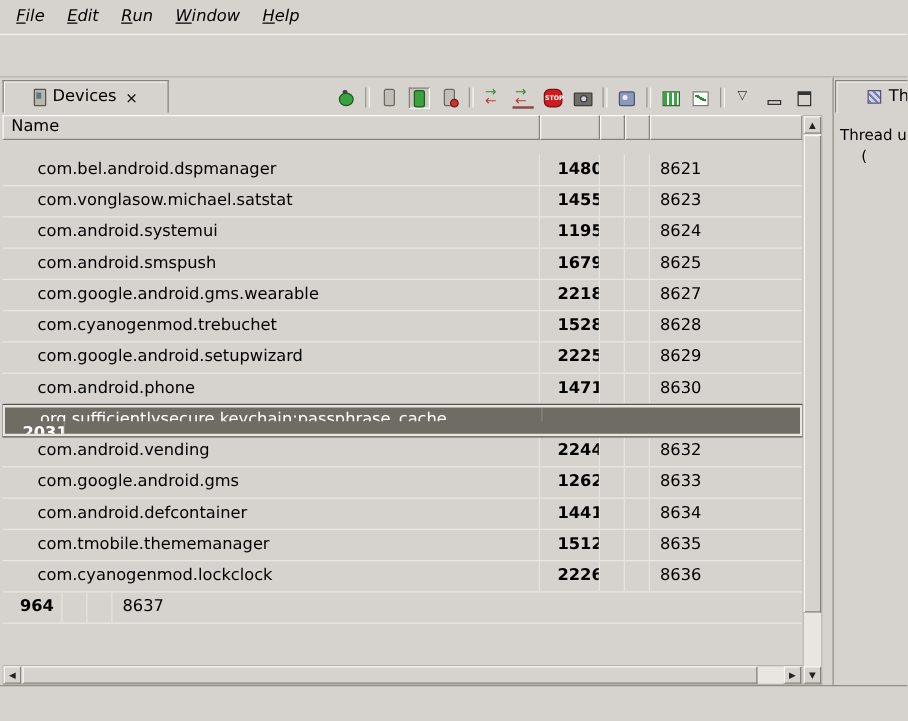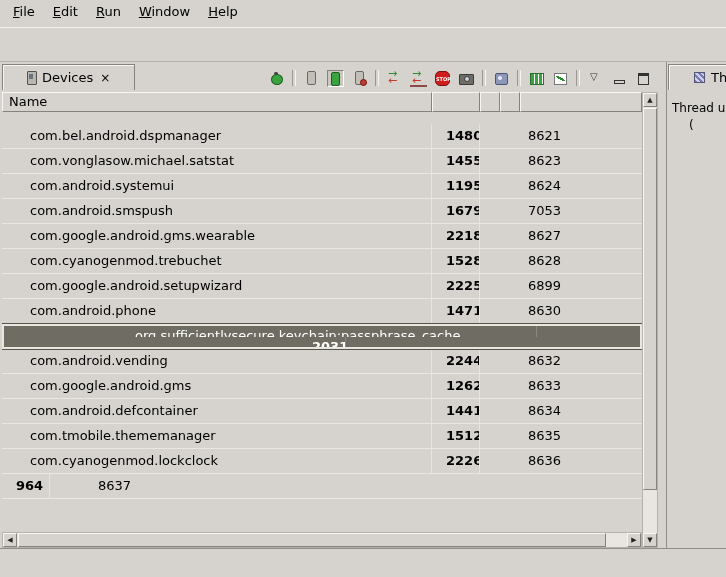--- a/index.html
+++ b/index.html
@@ -3,21 +3,21 @@
 <meta charset="utf-8">
 <style>
   html,body { margin:0; padding:0; }
   body {
     width:726px; height:577px; position:relative; overflow:hidden;
     background:#d6d3ce; color:#000;
     font-family:"DejaVu Sans","Liberation Sans",sans-serif; font-size:13px;
   }
   
   .menubar { position:absolute; top:0; left:0; right:0; height:27px;
-    display:flex; align-items:flex-start; padding-left:4px; }
+    display:flex; align-items:center; padding-left:4px;font-style:italic; }
   .menu-item { display:inline-block; padding:4px 9px; cursor:default; }
   .menu-item::first-letter { text-decoration:underline; }
   
   .toolbar-strip { position:absolute; top:27px; left:0; right:0; height:35px;
     border-top:1px solid #f2f1ee; border-bottom:1px solid #b4b1aa; box-sizing:border-box; }
   
   .main { position:absolute; top:62px; left:0; right:0; bottom:29px; }
   .devices-panel { position:absolute; left:0; top:0; width:664px; bottom:0; }
   .sash-v { position:absolute; left:664px; top:0; width:3px; bottom:0; background:#d6d3ce;
     border-right:1px solid #918e86; box-sizing:border-box; }
@@ -75,21 +75,21 @@
     border:1px solid #333; border-top-width:3px; background:#d6d3ce; }
   
   .table-header { position:absolute; left:2px; top:30px; width:640px; height:20px; display:flex; }
   .hcell { box-sizing:border-box; height:20px; background:#d6d3ce; padding:1px 6px;
     border-top:1px solid #f7f6f4; border-left:1px solid #f7f6f4;
     border-right:1px solid #84827c; border-bottom:1px solid #84827c;
     font-size:13px; line-height:16px; overflow:hidden; white-space:nowrap; }
   .h-name{ width:430px; } .h-pid{ width:48px; } .h-a{ width:20px; } .h-b{ width:20px; } .h-port{ flex:1; }
   .table-body { position:absolute; left:2px; top:50px; width:640px; bottom:18px;
     background:#d6d3ce; overflow:hidden; padding-top:12px; box-sizing:border-box; }
-  .trow { display:flex; height:25px; line-height:24px; border-bottom:1px solid #e9e7e3; box-sizing:border-box;align-items:center; }
+  .trow { display:flex; height:25px; line-height:24px; border-bottom:1px solid #e9e7e3; box-sizing:border-box; }
   .cell { box-sizing:border-box; padding:0 6px; overflow:hidden; white-space:nowrap; border-right:1px solid #e6e4e0; }
   .c-name { width:430px; padding-left:28px; }
   .c-pid  { width:48px; padding-left:14px;font-weight:bold; }
   .c-a { width:20px; } .c-b { width:20px; }
   .c-port { flex:1; padding-left:8px; border-right:none; }
   .trow.selected { position:relative; z-index:2; background:#6f6d63; color:#fff;
     border:2px solid #e8e6e1; border-bottom:2px solid #e8e6e1; line-height:20px;
     box-shadow:0 0 0 1px #55534b;flex-direction:column; }
   .trow.selected .cell { border-right-color:rgba(255,255,255,0.18); }
   
@@ -198,42 +198,42 @@
           <div class="cell c-pid">1195</div>
           <div class="cell c-a"></div>
           <div class="cell c-b"></div>
           <div class="cell c-port">8624</div>
         </div>
         <div class="trow">
           <div class="cell c-name">com.android.smspush</div>
           <div class="cell c-pid">1679</div>
           <div class="cell c-a"></div>
           <div class="cell c-b"></div>
-          <div class="cell c-port">7053</div>
+          <div class="cell c-port">8625</div>
         </div>
         <div class="trow">
           <div class="cell c-name">com.google.android.gms.wearable</div>
           <div class="cell c-pid">22185</div>
           <div class="cell c-a"></div>
           <div class="cell c-b"></div>
           <div class="cell c-port">8627</div>
         </div>
         <div class="trow">
           <div class="cell c-name">com.cyanogenmod.trebuchet</div>
           <div class="cell c-pid">1528</div>
           <div class="cell c-a"></div>
           <div class="cell c-b"></div>
           <div class="cell c-port">8628</div>
         </div>
         <div class="trow">
           <div class="cell c-name">com.google.android.setupwizard</div>
           <div class="cell c-pid">22250</div>
           <div class="cell c-a"></div>
           <div class="cell c-b"></div>
-          <div class="cell c-port">6899</div>
+          <div class="cell c-port">8629</div>
         </div>
         <div class="trow">
           <div class="cell c-name">com.android.phone</div>
           <div class="cell c-pid">1471</div>
           <div class="cell c-a"></div>
           <div class="cell c-b"></div>
           <div class="cell c-port">8630</div>
         </div>
         <div class="trow selected">
           <div class="cell c-name">org.sufficientlysecure.keychain:passphrase_cache</div>

